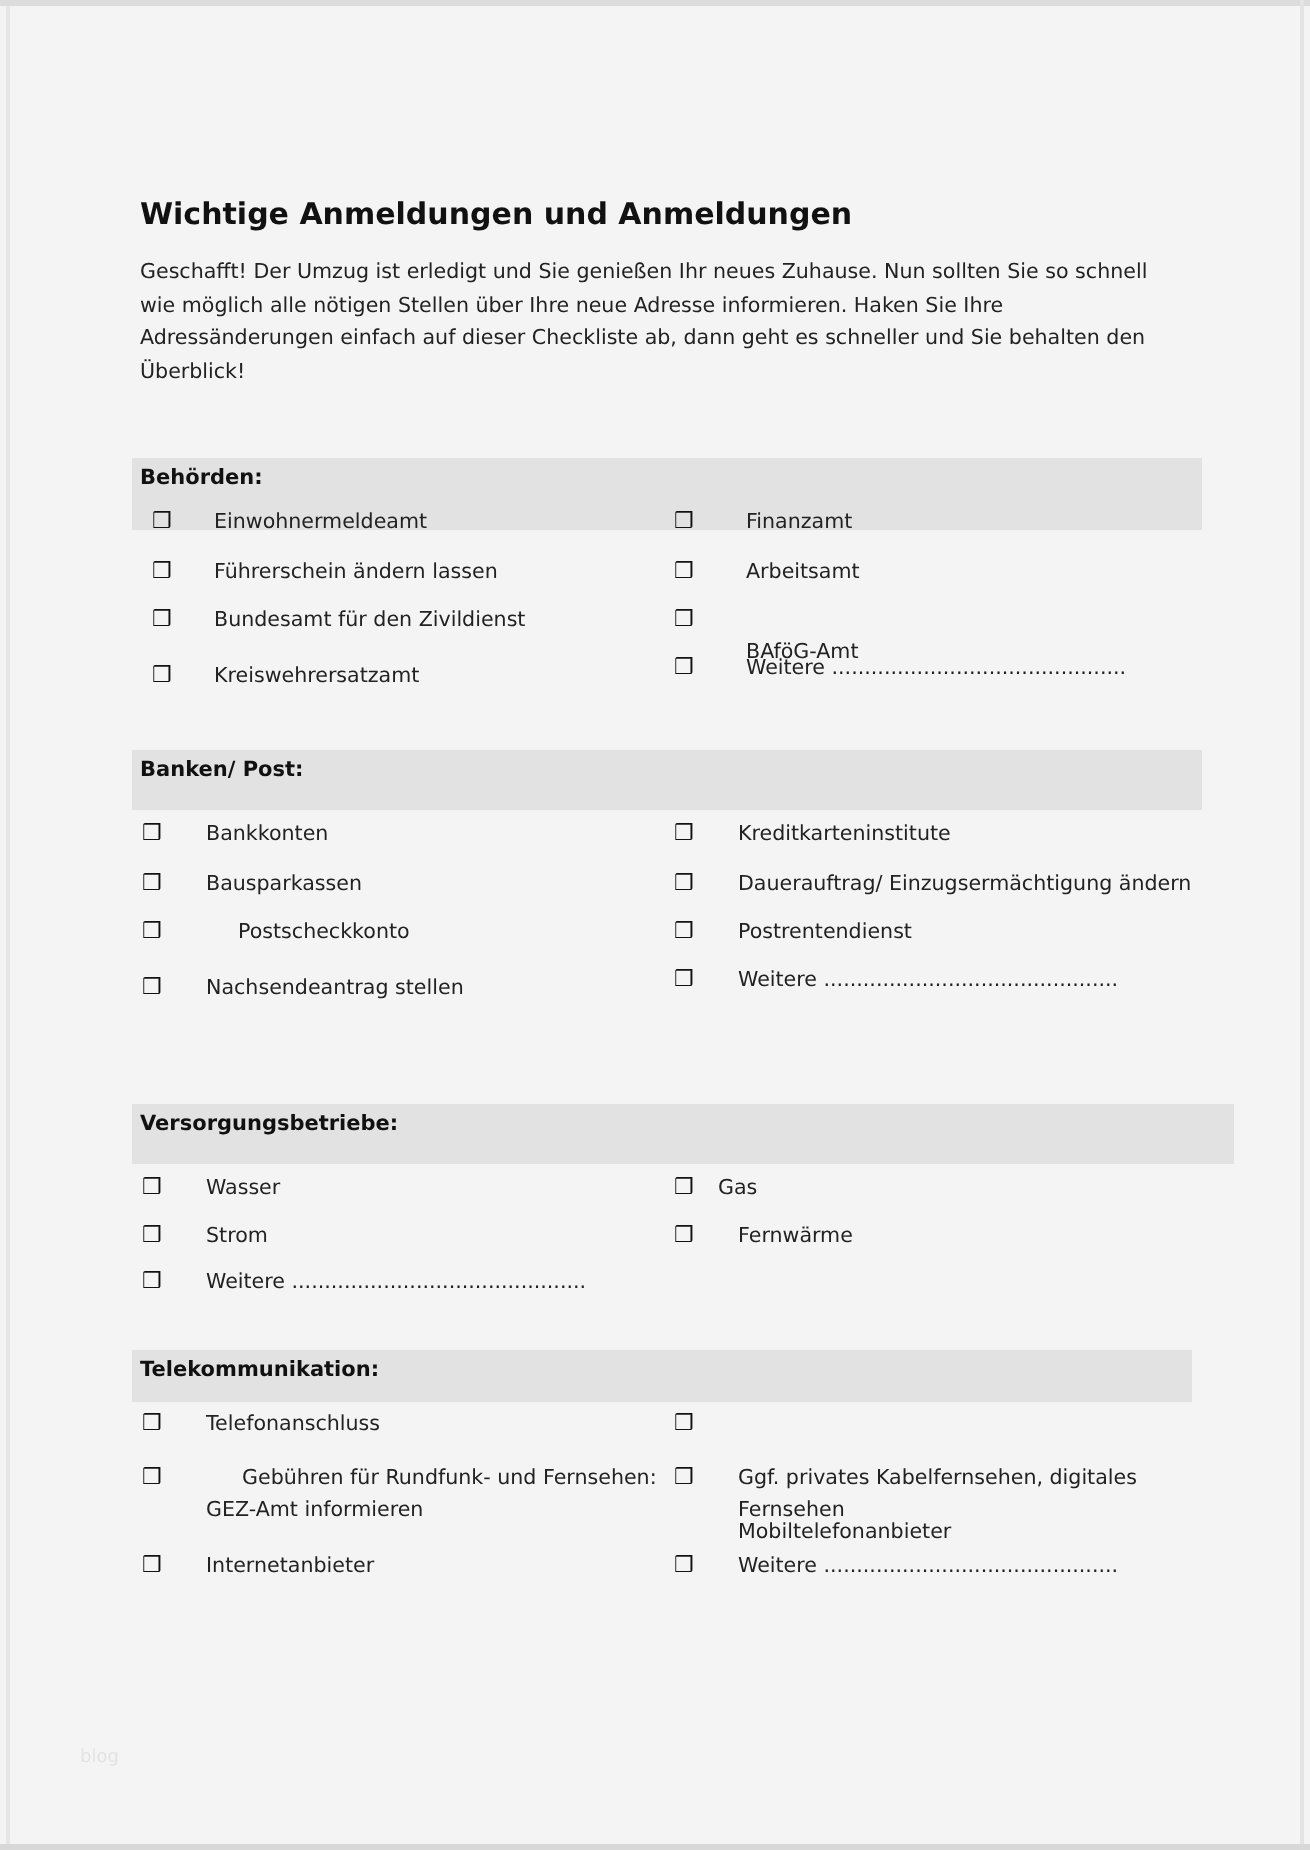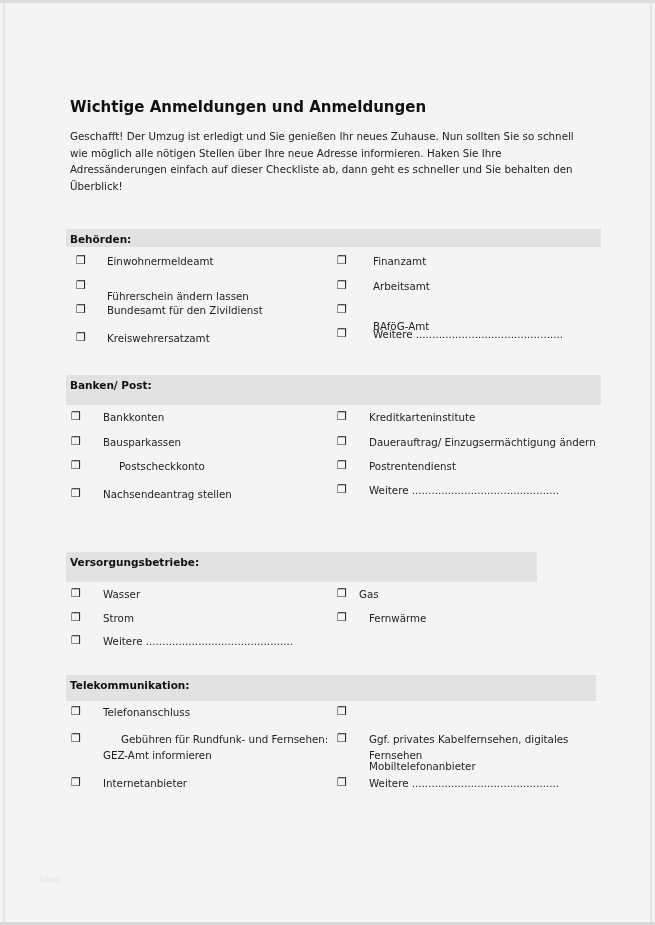--- a/index.html
+++ b/index.html
@@ -6,21 +6,21 @@
   body {
     width:655px; height:925px; background:#f4f4f4; position:relative; overflow:hidden;
     font-family:"DejaVu Sans", sans-serif; color:#1a1a1a;
   }
   .frame-top { position:absolute; left:0; top:0; width:655px; height:3px; background:#dcdcdc; }
   .frame-left { position:absolute; left:3px; top:3px; width:2px; height:922px; background:#e6e6e6; }
   .frame-right { position:absolute; right:3px; top:0; width:2px; height:925px; background:#e4e4e4; }
   .frame-bottom { position:absolute; left:0; bottom:0; width:655px; height:3px; background:#d8d8d8; }
   .page-title { position:absolute; left:70px; top:98px; font-size:15px; font-weight:bold; color:#111; }
   .intro { position:absolute; left:70px; top:128px; width:520px; font-size:10.3px; line-height:16.5px; color:#222; }
-  .sec-head { position:absolute; left:66px; height:18px; background:#e2e2e2; font-size:10.5px; font-weight:bold; color:#111; padding-left:4px; box-sizing:border-box; }
+  .sec-head { position:absolute; left:66px; height:36px; background:#e2e2e2; font-size:10.5px; font-weight:bold; color:#111; padding-left:4px; box-sizing:border-box; }
   .sec-head span { position:relative; top:4px; }
   .item { position:absolute; font-size:10.3px; color:#222; line-height:16px; }
   .cb { position:absolute; font-size:11px; line-height:16px; color:#111; }
   .watermark { position:absolute; left:40px; top:874px; font-size:9px; color:#e3e3e3; }
 </style>
 </head>
 <body>
 
 <div class="frame-top"></div>
 <div class="frame-left"></div>
@@ -28,21 +28,21 @@
 <div class="frame-bottom"></div>
 
 <div class="page-title">Wichtige Anmeldungen und Anmeldungen</div>
 <div class="intro">Geschafft! Der Umzug ist erledigt und Sie genießen Ihr neues Zuhause. Nun sollten Sie so schnell wie möglich alle nötigen Stellen über Ihre neue Adresse informieren. Haken Sie Ihre Adressänderungen einfach auf dieser Checkliste ab, dann geht es schneller und Sie behalten den Überblick!</div>
 
 <div class="sec-head" style="top:229px;width:535px;"><span>Behörden:</span></div>
 
 <span class="cb" style="left:76px;top:253px;">❒</span>
 <span class="item" style="left:107px;top:253px;">Einwohnermeldeamt</span>
 <span class="cb" style="left:76px;top:278px;">❒</span>
-<span class="item" style="left:107px;top:288px;">Führerschein ändern lassen</span>
+<span class="item" style="left:107px;top:278px;">Führerschein ändern lassen</span>
 <span class="cb" style="left:76px;top:302px;">❒</span>
 <span class="item" style="left:107px;top:302px;">Bundesamt für den Zivildienst</span>
 <span class="cb" style="left:76px;top:330px;">❒</span>
 <span class="item" style="left:107px;top:330px;">Kreiswehrersatzamt</span>
 
 <span class="cb" style="left:337px;top:253px;">❒</span>
 <span class="item" style="left:373px;top:253px;">Finanzamt</span>
 <span class="cb" style="left:337px;top:278px;">❒</span>
 <span class="item" style="left:373px;top:278px;">Arbeitsamt</span>
 <span class="cb" style="left:337px;top:302px;">❒</span>
@@ -63,21 +63,21 @@
 
 <span class="cb" style="left:337px;top:409px;">❒</span>
 <span class="item" style="left:369px;top:409px;">Kreditkarteninstitute</span>
 <span class="cb" style="left:337px;top:434px;">❒</span>
 <span class="item" style="left:369px;top:434px;">Dauerauftrag/ Einzugsermächtigung ändern</span>
 <span class="cb" style="left:337px;top:458px;">❒</span>
 <span class="item" style="left:369px;top:458px;">Postrentendienst</span>
 <span class="cb" style="left:337px;top:482px;">❒</span>
 <span class="item" style="left:369px;top:482px;">Weitere .............................................</span>
 
-<div class="sec-head" style="top:552px;width:471px;height:30px;"><span>Versorgungsbetriebe:</span></div>
+<div class="sec-head" style="top:552px;width:551px;height:30px;"><span>Versorgungsbetriebe:</span></div>
 
 <span class="cb" style="left:71px;top:586px;">❒</span>
 <span class="item" style="left:103px;top:586px;">Wasser</span>
 <span class="cb" style="left:71px;top:610px;">❒</span>
 <span class="item" style="left:103px;top:610px;">Strom</span>
 <span class="cb" style="left:71px;top:633px;">❒</span>
 <span class="item" style="left:103px;top:633px;">Weitere .............................................</span>
 
 <span class="cb" style="left:337px;top:586px;">❒</span>
 <span class="item" style="left:359px;top:586px;">Gas</span>

